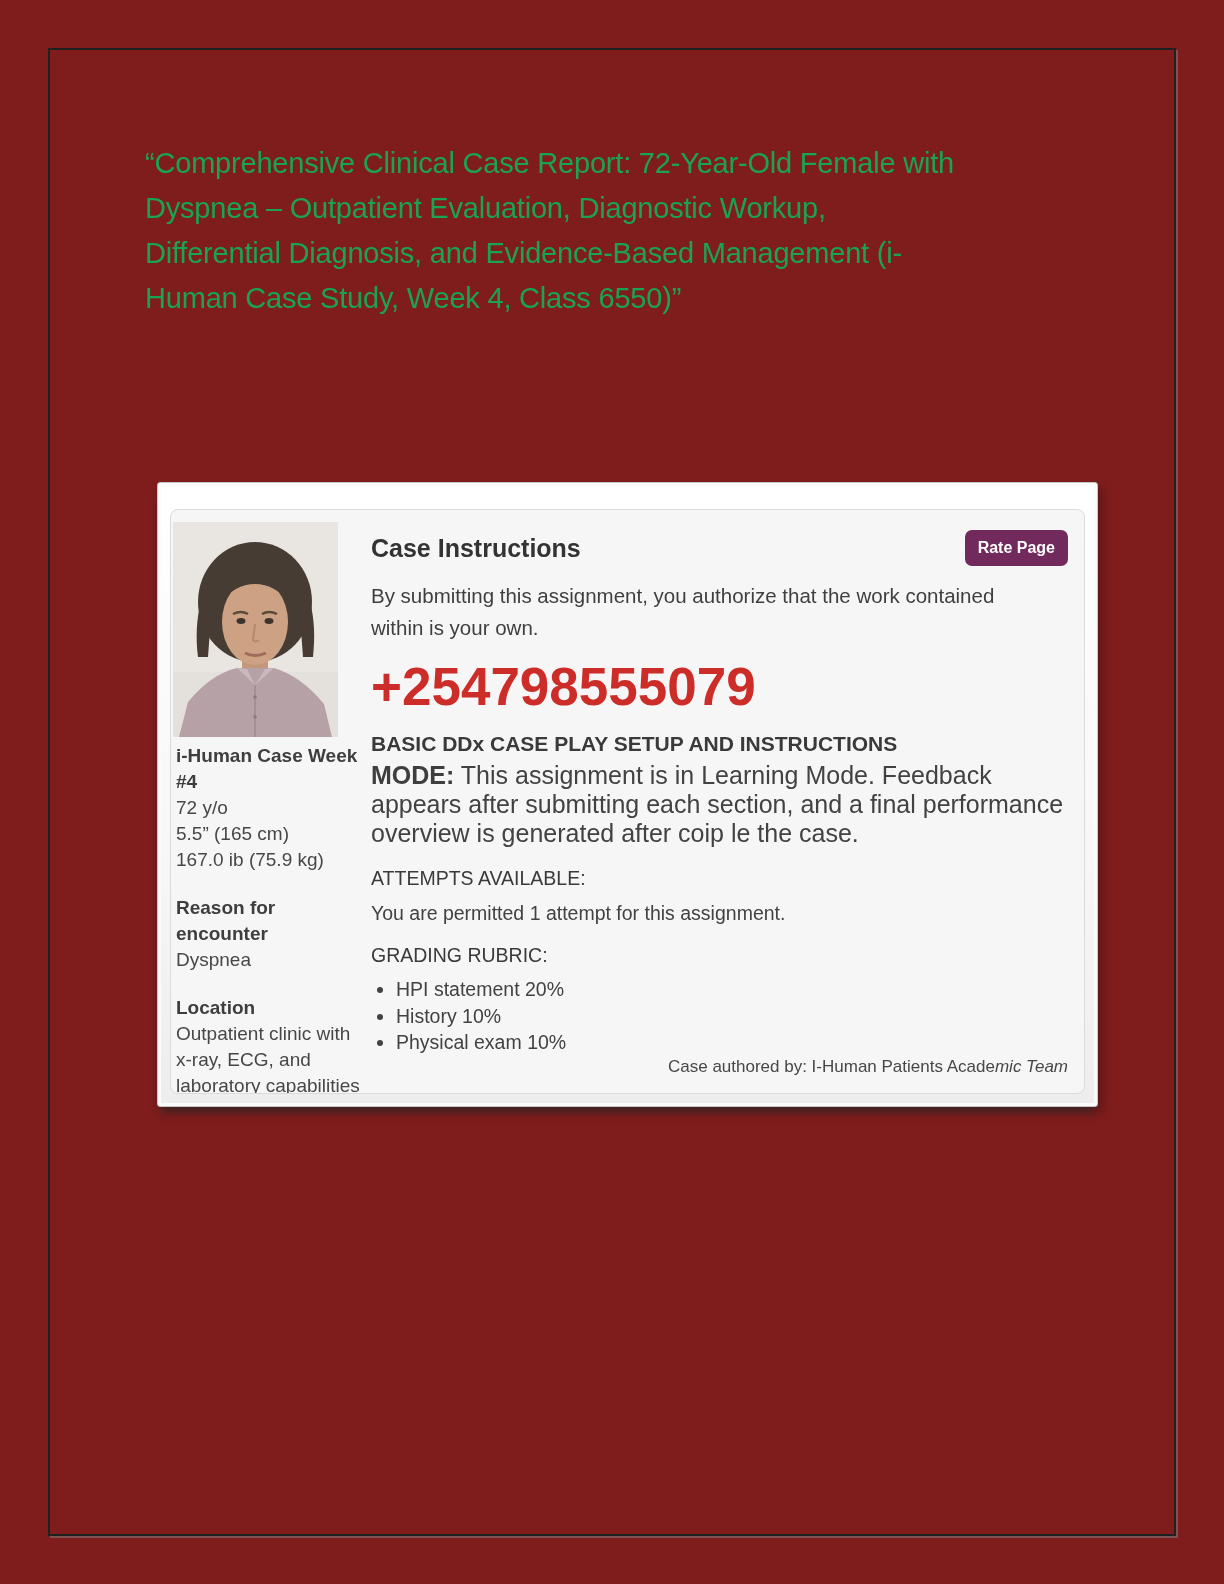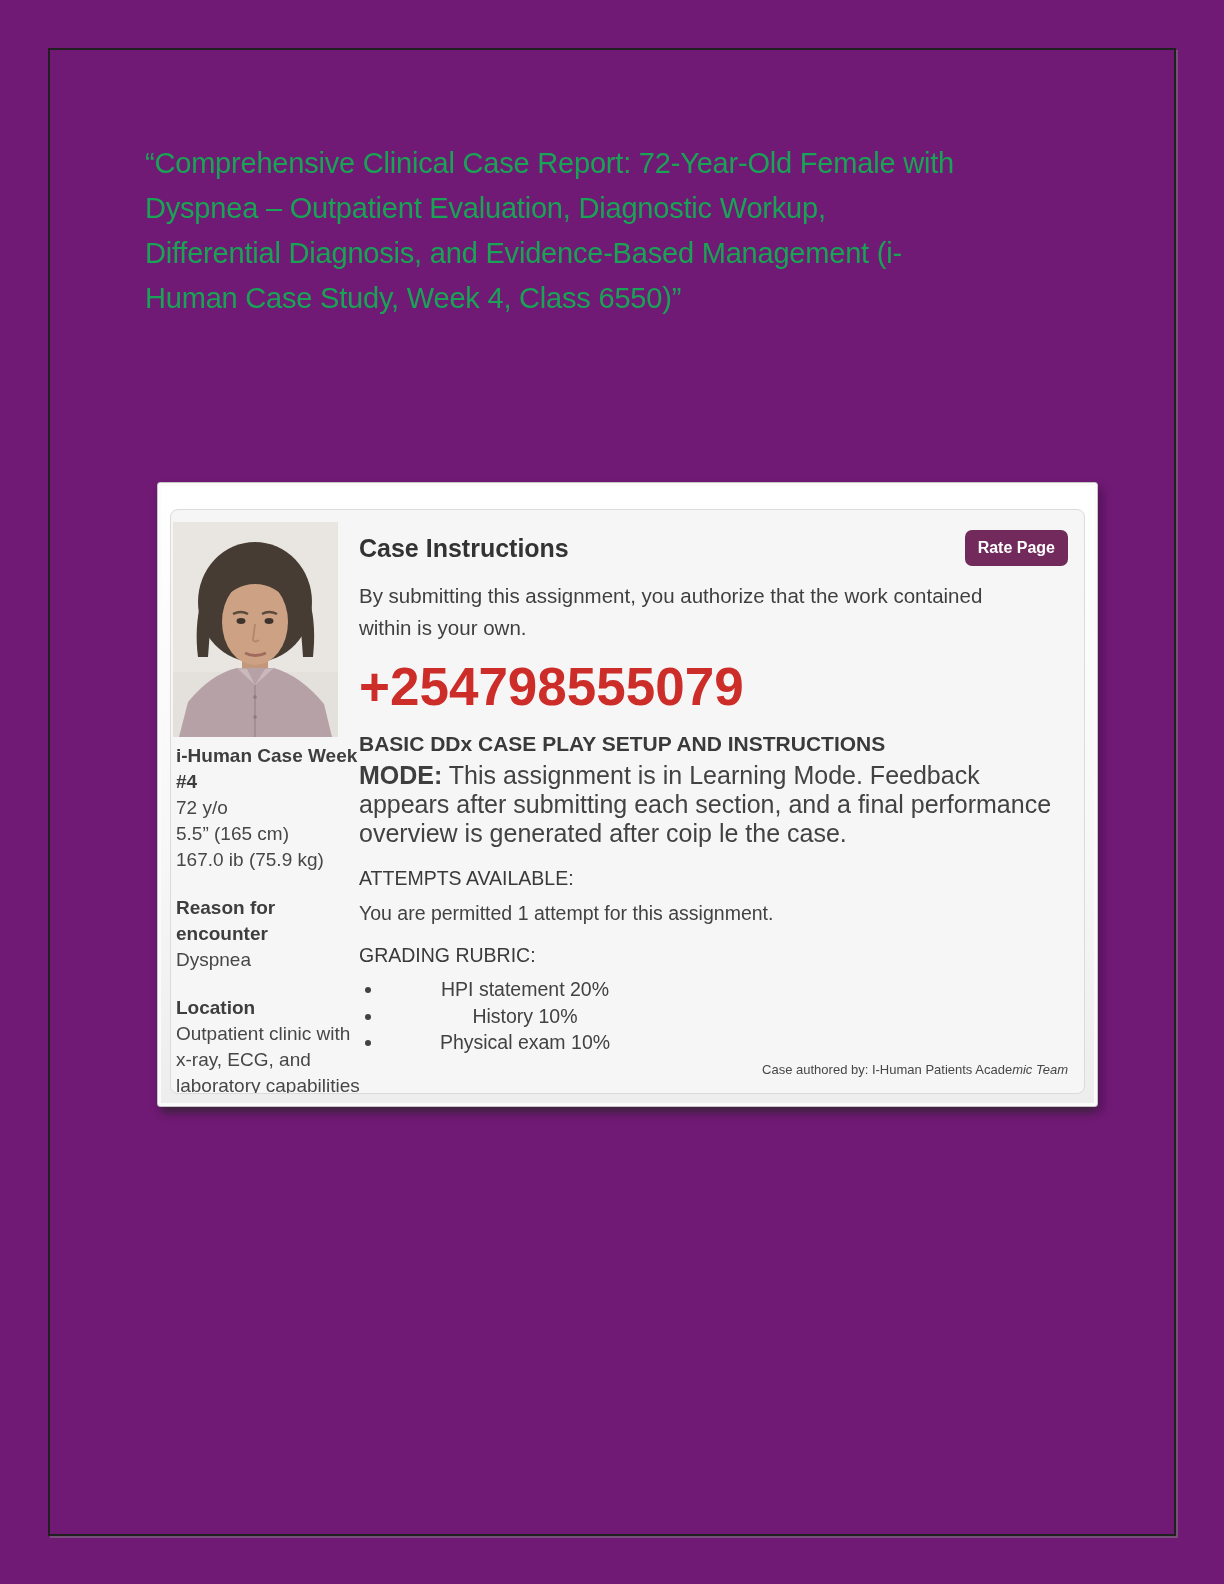--- a/index.html
+++ b/index.html
@@ -1,16 +1,16 @@
 <!DOCTYPE html>
 <html><head>
 <meta charset="utf-8">
 <style>
   html,body{margin:0;padding:0;background:#f0f1f0;}
-  .page{position:relative;width:1224px;height:1584px;background:#701a75;
+  .page{position:relative;width:1224px;height:1584px;background:#7f1d1d;
         font-family:"Liberation Sans",sans-serif;overflow:hidden;}
   .border-box{position:absolute;left:48px;top:48px;width:1124px;height:1484px;
         border:2px solid #202020;box-shadow:2px 2px 0 rgba(125,125,125,.55);}
   .doc-title{position:absolute;left:145px;top:141px;width:950px;
         font-size:29px;line-height:45px;font-weight:400;letter-spacing:-.2px;
         color:#19a455;}
   
   .shot-frame{position:absolute;left:157px;top:482px;width:941px;height:625px;
         box-sizing:border-box;border:1px solid #c6c6c6;border-radius:3px;
         background:linear-gradient(180deg,#ffffff 0%,#f7f7f7 60%,#ededed 100%);
@@ -21,36 +21,36 @@
         background:#f6f6f7;border:1px solid #dbdbdb;border-radius:8px;
         color:#3c3c3c;overflow:hidden;}
   
   .sidebar{position:absolute;left:2px;top:12px;width:194px;}
   .photo{display:block;width:165px;height:215px;}
   .sb-text{padding-left:3px;font-size:19px;line-height:26px;color:#474747;}
   .sb-block{margin-top:6px;}
   .sb-gap{margin-top:22px;}
   .bold{font-weight:bold;color:#3e3e3e;}
   
-  .main{position:absolute;left:188px;top:0;width:704px;}
+  .main{position:absolute;left:200px;top:0;width:704px;}
   .rate-btn{position:absolute;right:16px;top:20px;background:#722a5c;color:#ffffff;
         font-family:"Liberation Sans",sans-serif;font-size:16px;font-weight:bold;
         padding:9px 13px;border:none;border-radius:7px;cursor:pointer;}
   .shot-h1{margin:24px 0 0 0;font-size:25px;font-weight:bold;color:#333333;}
   .authorize{margin-top:17px;width:645px;font-size:20.5px;line-height:32px;color:#3f3f3f;}
   .phone{margin-top:12px;font-size:53px;font-weight:bold;color:#cd2d28;letter-spacing:0;}
   .basic-h{margin-top:15px;font-size:21px;font-weight:bold;color:#3a3a3a;}
   .mode-p{margin-top:5px;width:700px;font-size:25px;line-height:29px;color:#424242;}
   .sec-h{margin-top:19px;font-size:19.5px;font-weight:normal;color:#3a3a3a;}
   .sec-t{margin-top:12px;font-size:19.5px;color:#424242;}
-  .rubric-cols{display:flex;margin-top:9px;text-align:center;}
+  .rubric-cols{display:flex;margin-top:9px;}
   .rubric-cols ul{margin:0;padding-left:25px;font-size:19.5px;line-height:26.5px;color:#424242;}
   .rubric-cols ul.left{width:282px;}
   .rubric-cols li{padding-bottom:0;}
-  .authored{position:absolute;right:16px;bottom:16px;font-size:13px;color:#474747;}
+  .authored{position:absolute;right:16px;bottom:16px;font-size:17px;color:#474747;}
   .authored .it{font-style:italic;}
 </style>
 </head>
 <body>
 
 <div class="page">
   <div class="border-box"></div>
 
   <div class="doc-title">
     <div>“Comprehensive Clinical Case Report: 72-Year-Old Female with</div>

